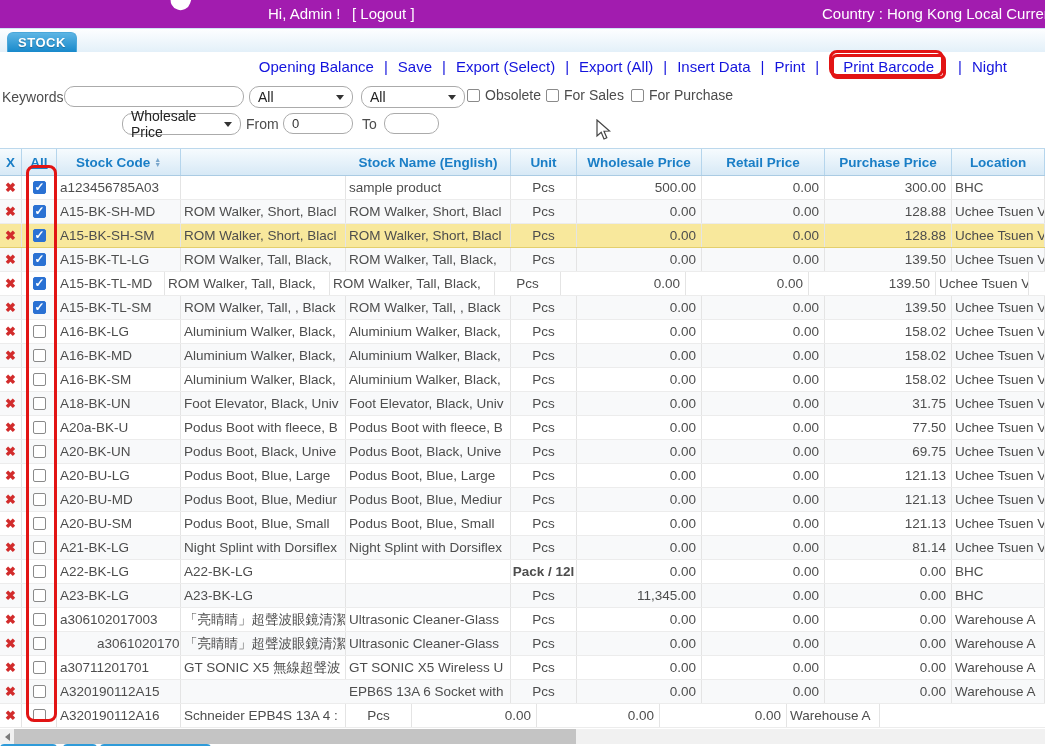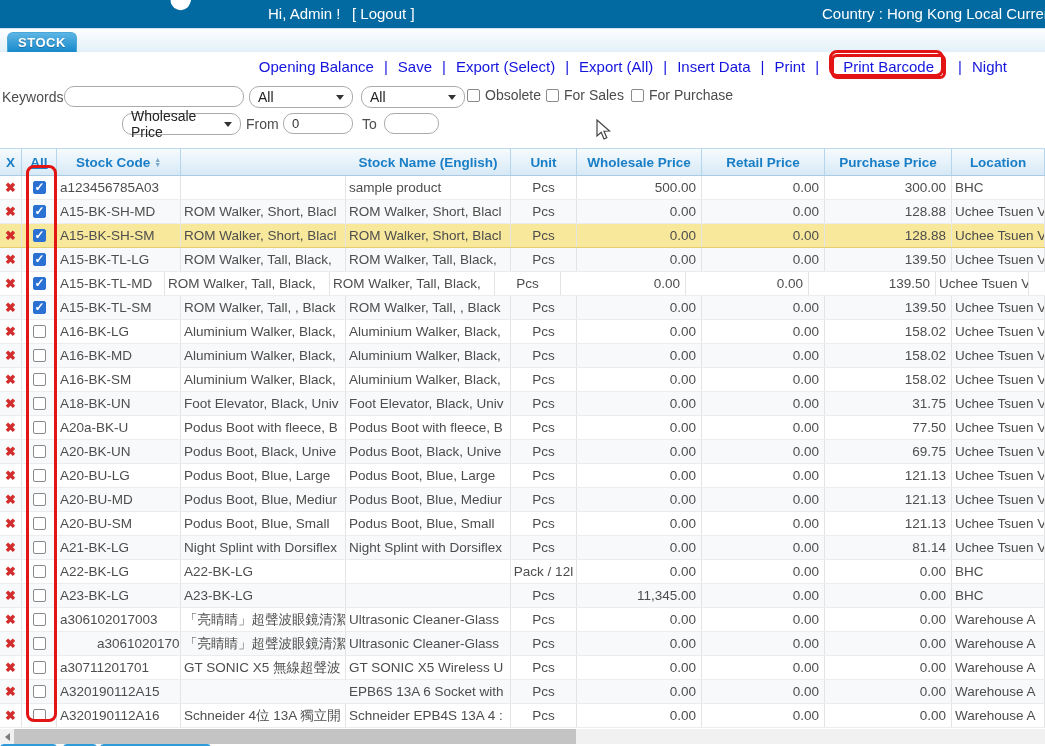--- a/index.html
+++ b/index.html
@@ -4,21 +4,21 @@
 <style>
   * { margin:0; padding:0; box-sizing:border-box; }
   html,body { width:1045px; height:746px; }
   body {
     position:relative; overflow:hidden; background:#fff;
     font-family:"Liberation Sans", sans-serif; color:#4a4a4a;
   }
   
   .topbar {
     position:absolute; left:0; top:0; width:1045px; height:28px;
-    background:#0369a1; color:#fff; font-size:15px; white-space:nowrap;
+    background:#a21caf; color:#fff; font-size:15px; white-space:nowrap;
   }
   .topbar .greet { position:absolute; left:268px; top:5px; }
   .topbar .logout { position:absolute; left:352px; top:5px; cursor:pointer; }
   .topbar .right-info { position:absolute; left:822px; top:5px; }
   .logo-remnant {
     position:absolute; left:170px; top:-6px; width:20px; height:16px;
     background:#fff; border-radius:0 0 10px 10px; transform:rotate(18deg);
   }
   
   .tabstrip {
@@ -477,21 +477,21 @@
     <div class="drow">
       <div class="dcell ctr" style="width: 22px;">
         <span class="xicon">✖</span>
       </div>
       <div class="dcell ctr" style="width: 35px;">
         <span class="cbox rowcb"></span>
       </div>
       <div class="dcell " style="width: 124px;">A22-BK-LG</div>
       <div class="dcell " style="width: 165px;">A22-BK-LG</div>
       <div class="dcell " style="width: 165px;"></div>
-      <div class="dcell ctr" style="width: 66px;">Pack / 12l</div>
+      <div class="dcell ctr" style="width: 66px; font-weight: bold;">Pack / 12l</div>
       <div class="dcell num" style="width: 125px;">0.00</div>
       <div class="dcell num" style="width: 123px;">0.00</div>
       <div class="dcell num" style="width: 127px;">0.00</div>
       <div class="dcell " style="width: 93px;">BHC</div>
     </div>
     <div class="drow even">
       <div class="dcell ctr" style="width: 22px;">
         <span class="xicon">✖</span>
       </div>
       <div class="dcell ctr" style="width: 35px;">
@@ -571,21 +571,20 @@
       <div class="dcell " style="width: 93px;">Warehouse A</div>
     </div>
     <div class="drow">
       <div class="dcell ctr" style="width: 22px;">
         <span class="xicon">✖</span>
       </div>
       <div class="dcell ctr" style="width: 35px;">
         <span class="cbox rowcb"></span>
       </div>
       <div class="dcell " style="width: 124px;">A320190112A16</div>
-      <div class="dcell " style="width: 165px;">Schneider 4位 13A 獨立開</div>
       <div class="dcell " style="width: 165px;">Schneider EPB4S 13A 4 :</div>
       <div class="dcell ctr" style="width: 66px;">Pcs</div>
       <div class="dcell num" style="width: 125px;">0.00</div>
       <div class="dcell num" style="width: 123px;">0.00</div>
       <div class="dcell num" style="width: 127px;">0.00</div>
       <div class="dcell " style="width: 93px;">Warehouse A</div>
     </div>
   </div>
 
 <div class="anno" style="left:829px; top:50px; width:115px; height:27px;"></div>

